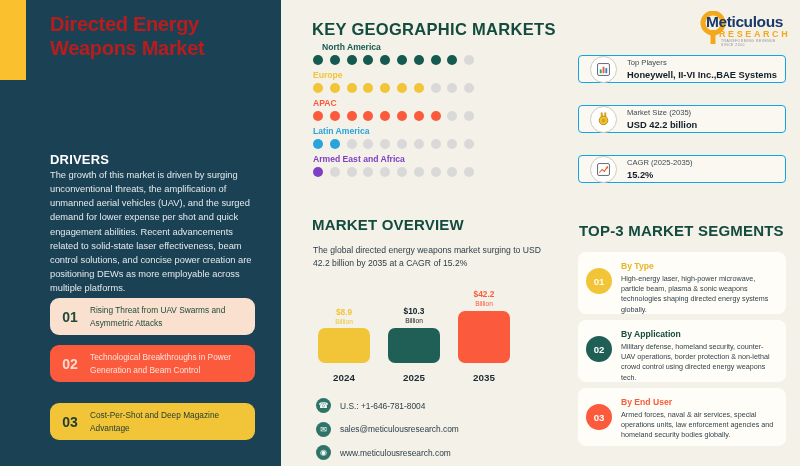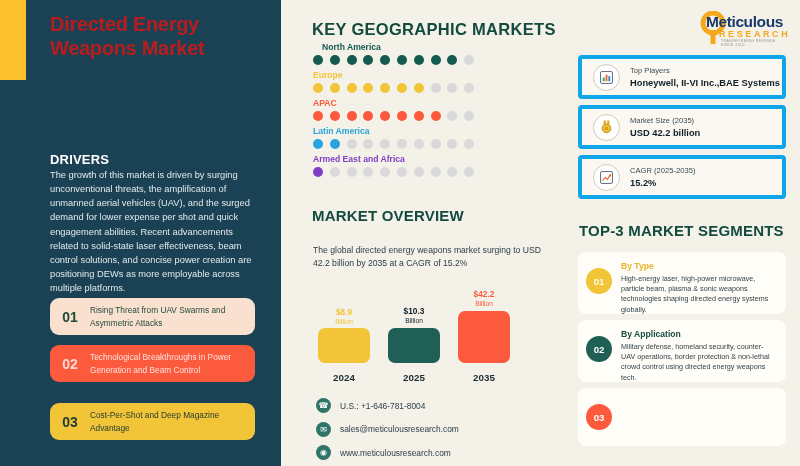--- a/index.html
+++ b/index.html
@@ -57,21 +57,21 @@
     position: absolute; left: 312px; top: 20px;
     font-size: 16.5px; font-weight: bold; color: #134b3e; letter-spacing: 0.3px;
   }
   .geo-list { position: absolute; left: 313px; top: 42px; }
   .geo-row { margin-bottom: 5px; }
   .geo-label { font-size: 8.6px; font-weight: bold; margin-bottom: 3px; }
   .dots { display: flex; gap: 6.8px; }
   .dot { width: 10px; height: 10px; border-radius: 50%; background: #d9d9d9; }
 
   .mo-title {
-    position: absolute; left: 312px; top: 207px;
+    position: absolute; left: 312px; top: 216px;
     font-size: 15px; font-weight: bold; color: #134b3e; letter-spacing: 0.2px;
   }
   .mo-desc {
     position: absolute; left: 313px; top: 244px; width: 228px;
     font-size: 8.6px; line-height: 1.55; color: #2c3e47;
   }
   .chart { position: absolute; left: 318px; top: 285px; width: 200px; height: 100px; }
   .bar-group { position: absolute; bottom: 22px; width: 52px; }
   .bar {
     border-radius: 7px; width: 52px;
@@ -105,22 +105,22 @@
     position: absolute; left: 22px; top: 19px;
     font-size: 9px; font-weight: bold; color: #f4a81d; letter-spacing: 2.6px;
   }
   .logo-tag {
     position: absolute; left: 24px; top: 29px;
     font-size: 3.4px; color: #8a8f96; letter-spacing: 0.5px;
   }
   .logo-glass { position: absolute; left: 2px; top: 1px; }
 
   .stat-card {
-    position: absolute; left: 578px; width: 208px; height: 44px;
-    background: #faf8f1; border: 4px solid #0ea5e9; border-radius: 4px;
+    position: absolute; left: 578px; width: 208px; height: 28px;
+    background: #faf8f1; border: 1px solid #0ea5e9; border-radius: 4px;
     display: flex; align-items: center;
   }
   #sc1 { top: 55px; }
   #sc2 { top: 105px; }
   #sc3 { top: 155px; }
   .stat-icon {
     width: 27px; height: 27px; border-radius: 50%;
     border: 1px solid #cfcabb; background: #fff; margin-left: 11px;
     display: flex; align-items: center; justify-content: center; flex: 0 0 27px;
   }
@@ -353,15 +353,19 @@
   </div>
   <div class="seg-card" id="sg2">
     <div class="seg-num" style="background: rgb(31, 95, 86); color: rgb(255, 255, 255);">02</div>
     <div class="seg-body">
       <div class="seg-head" style="color: rgb(19, 75, 62);">By Application</div>
       <div class="seg-desc">Military defense, homeland security, counter-UAV operations, border protection &amp; non-lethal crowd control using directed energy weapons tech.</div>
     </div>
   </div>
   <div class="seg-card" id="sg3">
     <div class="seg-num" style="background: rgb(251, 90, 60); color: rgb(255, 255, 255);">03</div>
+    <div class="seg-body">
+      <div class="seg-head" style="color: rgb(251, 90, 60);">By End User</div>
+      <div class="seg-desc">Armed forces, naval &amp; air services, special operations units, law enforcement agencies and homeland security bodies globally.</div>
+    </div>
   </div>
 
 </div>
 
 </body></html>

